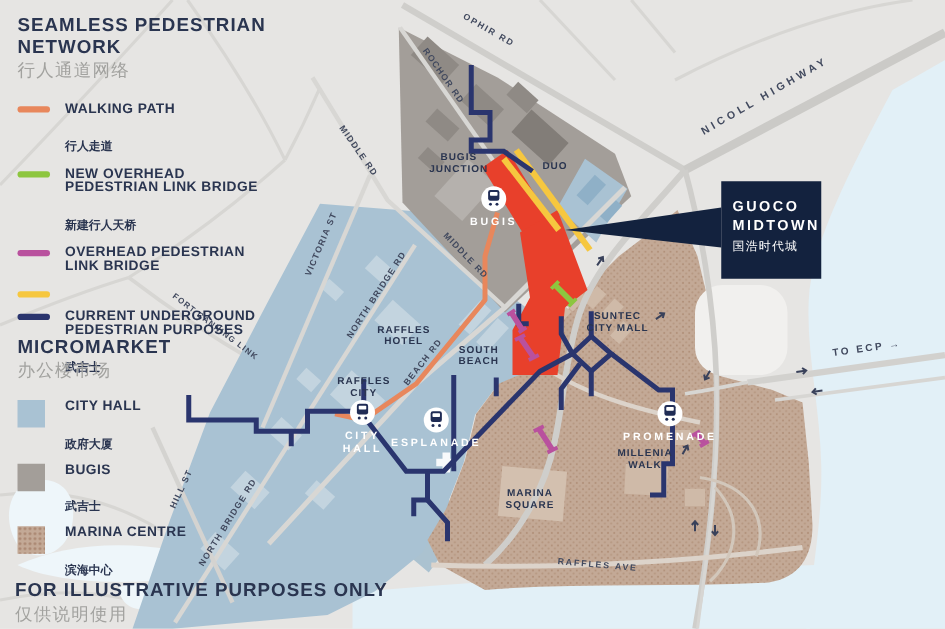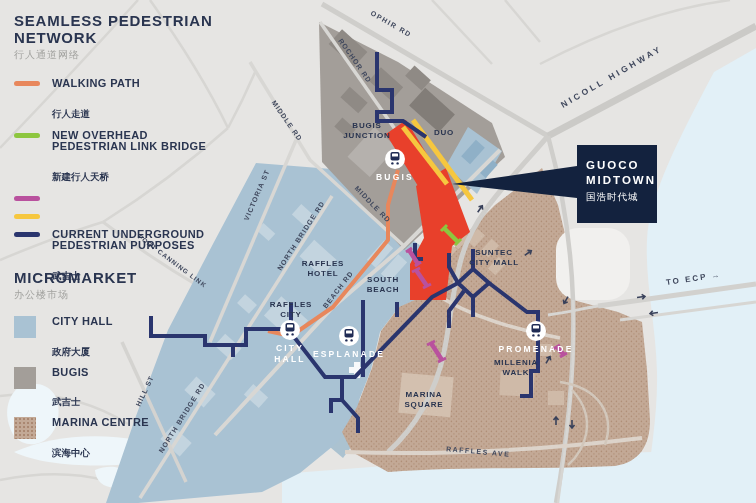--- a/index.html
+++ b/index.html
@@ -2,21 +2,21 @@
 <html style="--lg-walking-path: #E8875C; --lg-new-overhead-link-bridge: #8DC63F; --lg-overhead-link-bridge: #B9519E; --lg-new-underground-network: #F6C73F; --lg-current-underground-network: #2A356E; --mm-city-hall: #A9C2D3; --mm-bugis: #A39E99; --mm-marina-centre: #C3A996; --callout: #13223E; --site: #E8402B;"><head>
 <meta charset="utf-8">
 <style>
   html,body{margin:0;padding:0;}
   #page{position:relative;width:756px;height:503px;background:#E6E5E3;overflow:hidden;
     font-family:"Liberation Sans",sans-serif;}
   #map-svg{position:absolute;left:0;top:0;}
   
   #legend{position:absolute;left:14px;top:12px;width:230px;}
   .hdr-en{font-size:15px;font-weight:700;letter-spacing:.8px;color:#2A3550;}
-  .hdr-zh{font-size:10px;color:#A2A29F;margin-top:2px;letter-spacing:1px;}
+  .hdr-zh{font-size:14px;color:#A2A29F;margin-top:2px;letter-spacing:1px;}
   #legend-items{margin-top:16px;}
   .lg-item{display:flex;align-items:flex-start;margin-bottom:10px;}
   .lg-swatch{flex:0 0 26px;height:5px;border-radius:2.5px;margin-top:3px;margin-right:12px;}
   .lg-en{font-size:11px;font-weight:700;letter-spacing:.4px;color:#2A3550;line-height:11.5px;width:158px;}
   .lg-zh{font-size:9.5px;font-weight:700;color:#2A3550;line-height:12px;margin-top:18px;}
   #micromarket{position:absolute;left:14px;top:269px;width:210px;}
   #mm-items{margin-top:14px;}
   .mm-item{display:flex;align-items:flex-start;margin-bottom:9px;}
   .mm-swatch{flex:0 0 22px;height:22px;margin-right:16px;}
   .mm-dotted{background-image:radial-gradient(circle,rgba(140,95,70,.45) 1px,transparent 1.2px);background-size:4px 4px;}
@@ -276,20 +276,21 @@
         <div class="lg-item">
           <span class="lg-swatch" style="background:#8DC63F"></span>
           <div class="lg-text">
             <div class="lg-en">NEW OVERHEAD PEDESTRIAN LINK BRIDGE</div>
             <div class="lg-zh">新建行人天桥</div>
           </div>
         </div>
         <div class="lg-item">
           <span class="lg-swatch" style="background:#B9519E"></span>
           <div class="lg-text">
+            <div class="lg-en">OVERHEAD PEDESTRIAN LINK BRIDGE</div>
           </div>
         </div>
         <div class="lg-item">
           <span class="lg-swatch" style="background:#F6C73F"></span>
         </div>
         <div class="lg-item">
           <span class="lg-swatch" style="background:#2A356E"></span>
           <div class="lg-text">
             <div class="lg-en">CURRENT UNDERGROUND PEDESTRIAN PURPOSES</div>
             <div class="lg-zh">武吉士</div>
@@ -319,14 +320,18 @@
         <div class="mm-item">
           <span class="mm-swatch mm-dotted" style="background-color:#C3A996"></span>
           <div class="lg-text">
             <div class="lg-en">MARINA CENTRE</div>
             <div class="lg-zh">滨海中心</div>
           </div>
         </div>
       </div>
 </div>
 
-
+<div id="disclaimer">
+  <div class="hdr-en">FOR ILLUSTRATIVE PURPOSES ONLY</div>
+  <div class="hdr-zh">仅供说明使用</div>
 </div>
 
+</div>
+
 </body></html>

